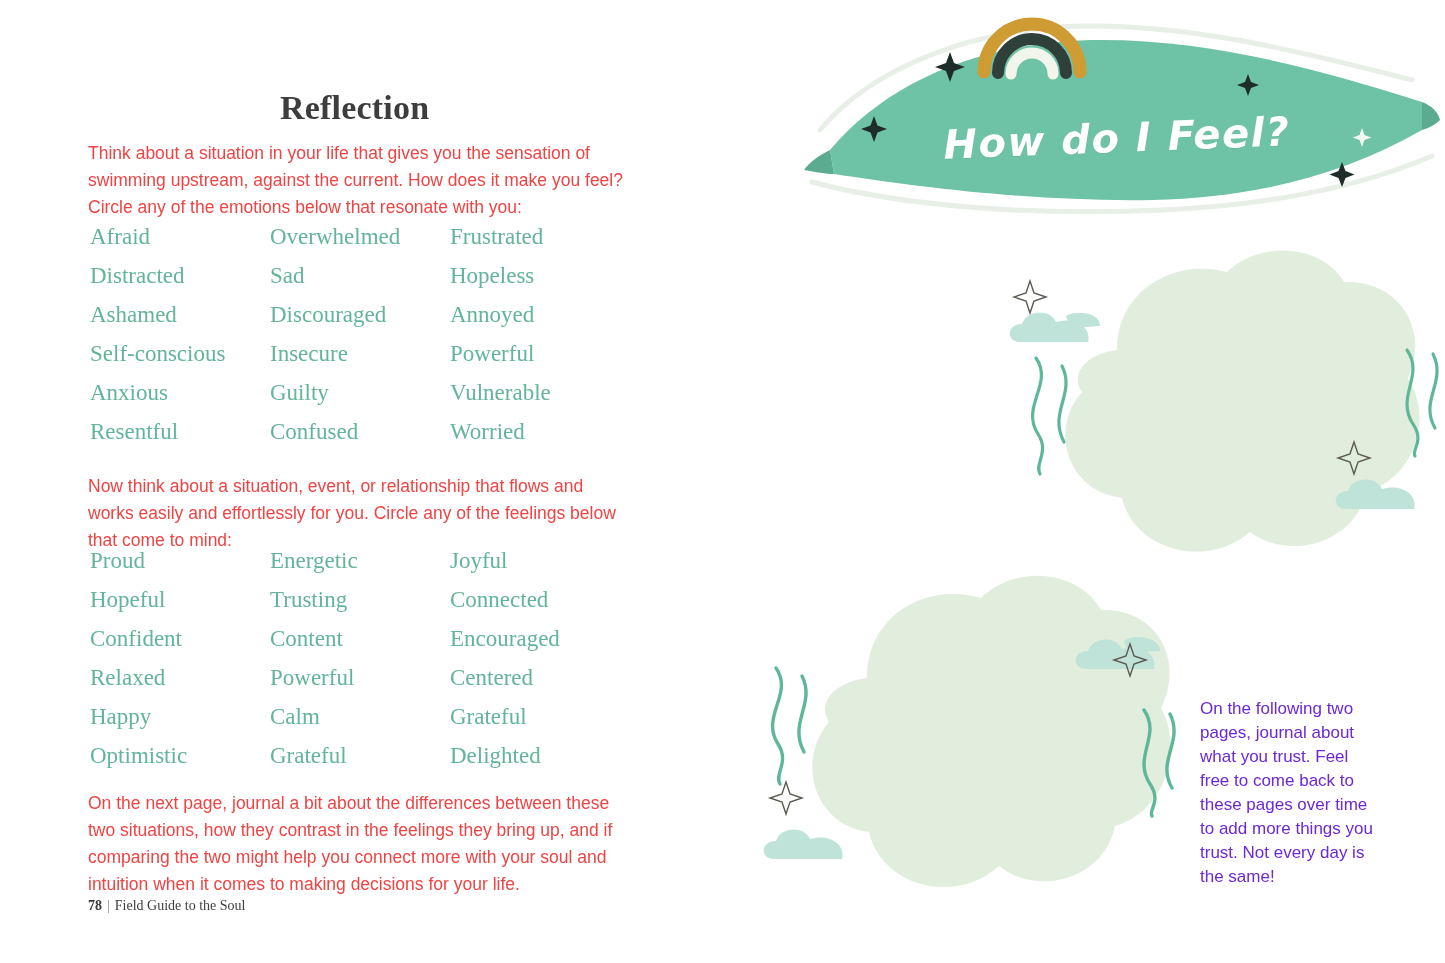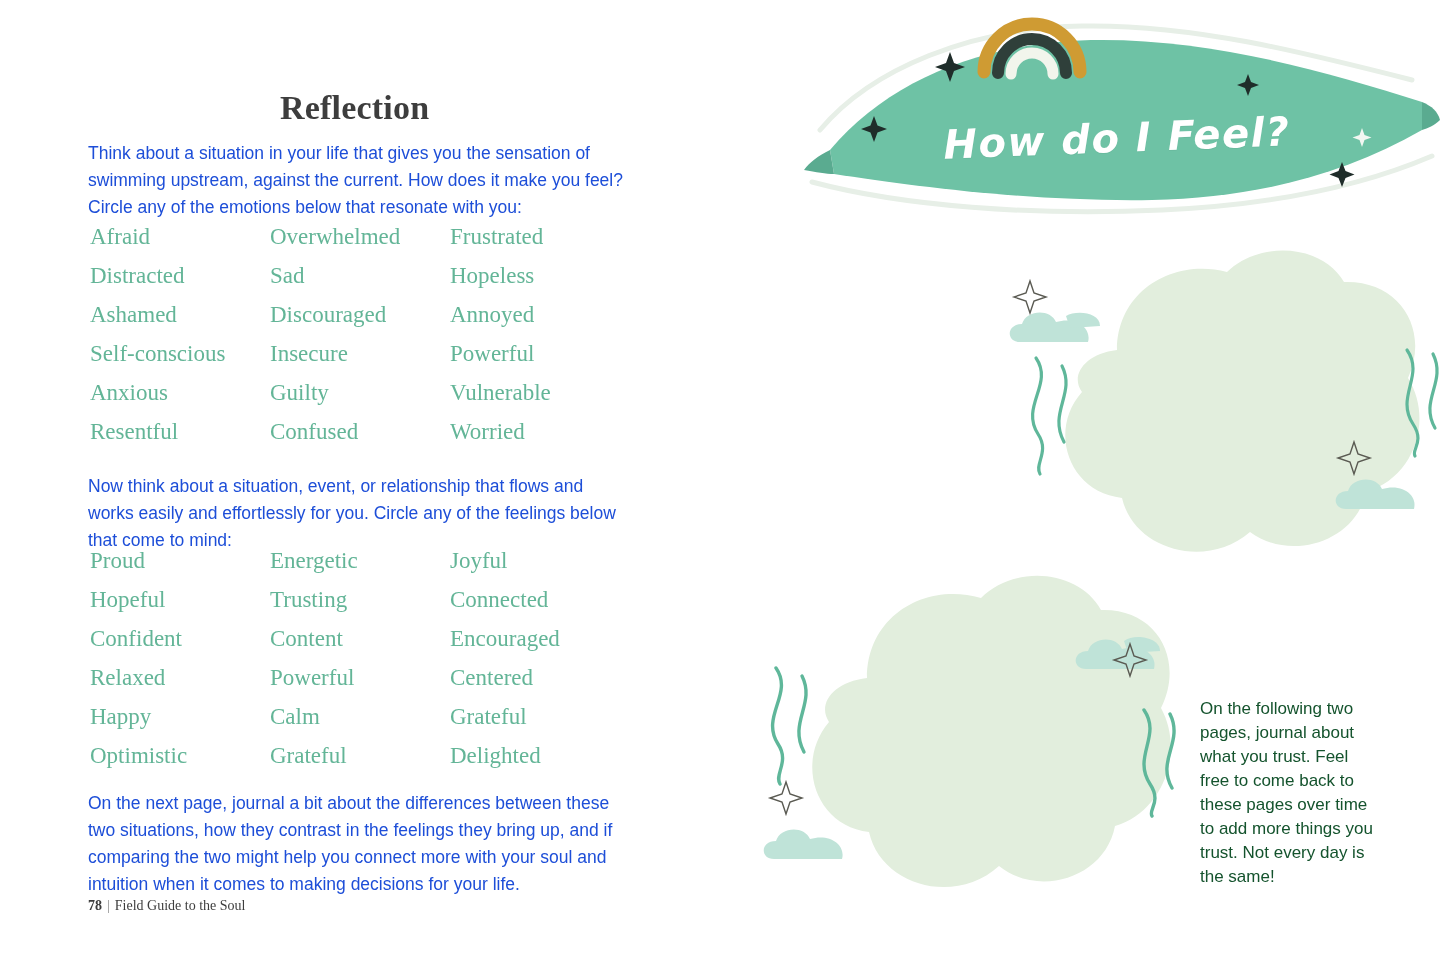--- a/index.html
+++ b/index.html
@@ -32,21 +32,21 @@
     font-weight: bold;
     color: #3d3d3d;
     letter-spacing: 0.2px;
   }
 
   .body-para {
     position: absolute;
     font-family: "Liberation Sans", sans-serif;
     font-size: 17.5px;
     line-height: 27px;
-    color: #1d4ed8;
+    color: #ef4444;
     width: 545px;
   }
   #intro-para { left: 88px; top: 122px; }
   #second-para { left: 88px; top: 458px; margin-top: 15px; }
   #closing-para { left: 88px; top: 772px; }
 
   .word-grid {
     position: absolute;
     display: grid;
     grid-template-columns: 180px 180px 180px;
@@ -112,21 +112,21 @@
   }
 
   #right-note {
     position: absolute;
     left: 478px;
     top: 680px;
     width: 175px;
     font-family: "Liberation Sans", sans-serif;
     font-size: 17px;
     line-height: 24px;
-    color: #14532d;
+    color: #6d28d9;
   }
 </style>
 </head>
 <body>
 
 <div id="left-page">
 
   <h1 id="page-title">Reflection</h1>
 
   <p class="body-para" id="intro-para">Think about a situation in your life that gives you the sensation of swimming upstream, against the current. How does it make you feel? Circle any of the emotions below that resonate with you:</p>

